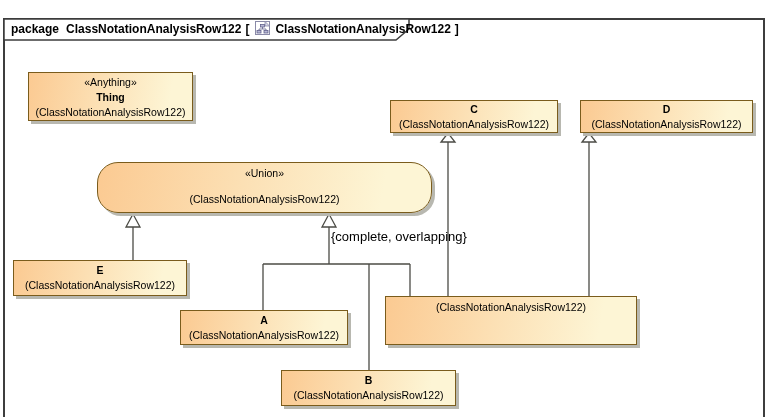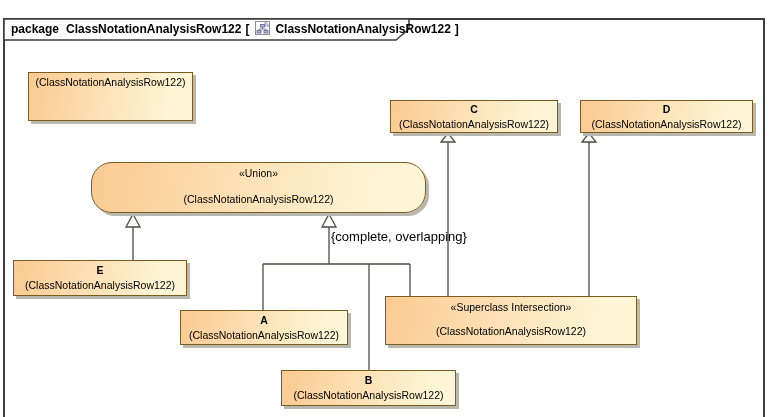--- a/index.html
+++ b/index.html
@@ -26,21 +26,21 @@
     text-align:center;color:#000;font-size:10.5px;line-height:15px;
   }
   .uml-box .nm{font-weight:bold;}
   .uml-box .st{font-weight:normal;}
   .uml-box div{white-space:nowrap;}
   .pad2{padding-top:2px;}
   .gapbox{display:flex;flex-direction:column;justify-content:space-between;padding:3px 1px 5px 1px;}
   .box-thing{left:28px;top:57px;width:165px;height:49px;}
   .box-c{left:390px;top:85px;width:168px;height:33px;padding-top:1px;}
   .box-d{left:580px;top:85px;width:173px;height:33px;padding-top:1px;}
-  .box-union{left:91px;top:147px;width:335px;height:51px;border-radius:21px;}
+  .box-union{left:97px;top:147px;width:335px;height:51px;border-radius:21px;}
   .box-e{left:13px;top:245px;width:174px;height:36px;padding-top:2px;}
   .box-a{left:180px;top:295px;width:168px;height:35px;padding-top:2px;}
   .box-si{left:385px;top:281px;width:252px;height:49px;}
   .box-b{left:281px;top:355px;width:175px;height:36px;padding-top:2px;}
   
   #genset-label{
     position:absolute;left:331px;top:214px;z-index:2;
     font-size:13px;color:#000;white-space:nowrap;
   }
 </style>
@@ -95,20 +95,22 @@
         <line x1="11" y1="8" x2="11" y2="9.5" stroke="#60608c" stroke-width="0.8"></line>
         <rect x="2" y="9.5" width="4" height="2.5" fill="#b9b9d6" stroke="#60608c" stroke-width="0.8"></rect>
         <rect x="9" y="9.5" width="4" height="2.5" fill="#b9b9d6" stroke="#60608c" stroke-width="0.8"></rect>
       </svg>
     </span>
     <span class="seg">ClassNotationAnalysisRow122</span>
     <span class="seg">]</span>
   </div>
 
   <div class="uml-box box-thing pad2">
+    <div class="st">«Anything»</div>
+    <div class="nm">Thing</div>
     <div>(ClassNotationAnalysisRow122)</div>
   </div>
 
   <div class="uml-box box-c">
     <div class="nm">C</div>
     <div>(ClassNotationAnalysisRow122)</div>
   </div>
 
   <div class="uml-box box-d">
     <div class="nm">D</div>
@@ -124,21 +126,20 @@
     <div class="nm">E</div>
     <div>(ClassNotationAnalysisRow122)</div>
   </div>
 
   <div class="uml-box box-a">
     <div class="nm">A</div>
     <div>(ClassNotationAnalysisRow122)</div>
   </div>
 
   <div class="uml-box box-si gapbox">
-    <div class="st">«Superclass Intersection»</div>
     <div>(ClassNotationAnalysisRow122)</div>
   </div>
 
   <div class="uml-box box-b">
     <div class="nm">B</div>
     <div>(ClassNotationAnalysisRow122)</div>
   </div>
 
   <div id="genset-label">{complete, overlapping}</div>
 

